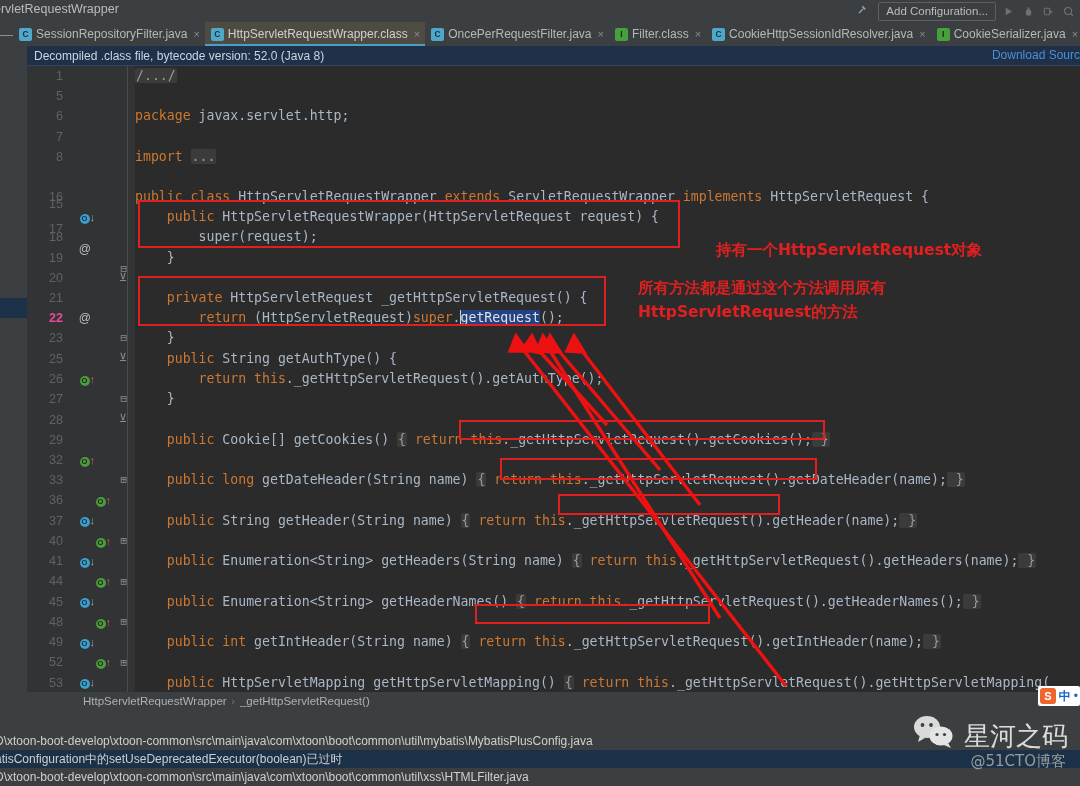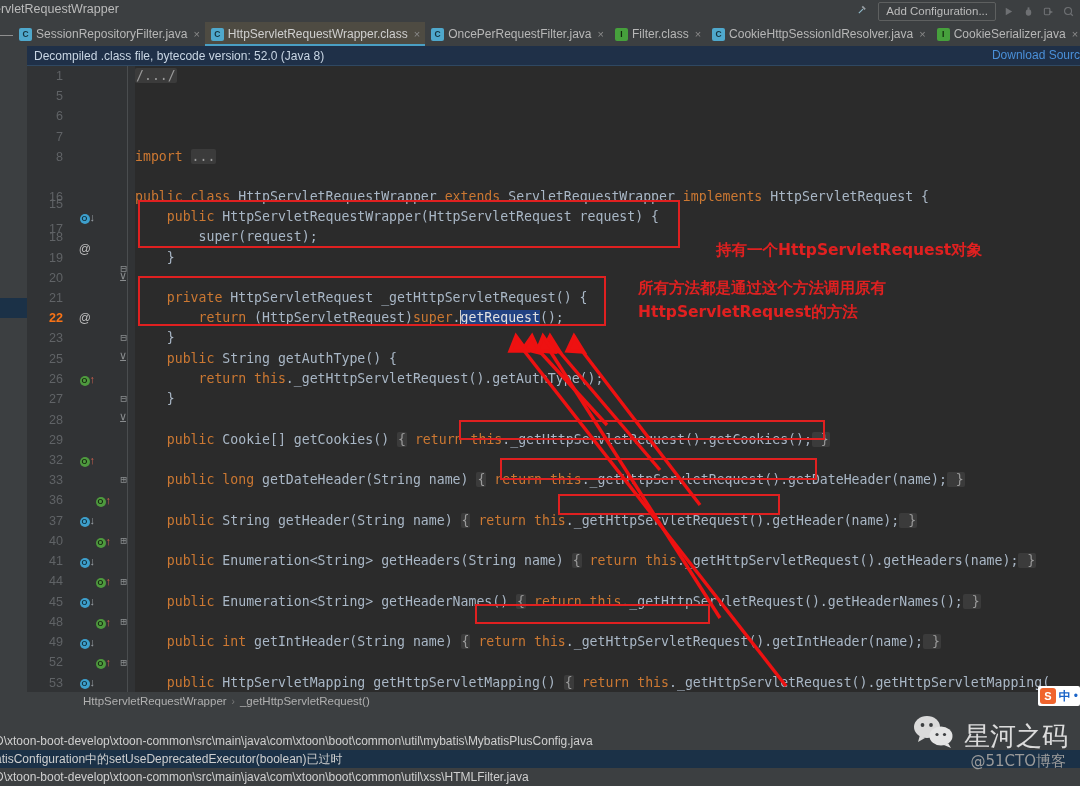--- a/index.html
+++ b/index.html
@@ -134,21 +134,21 @@
     font-size: 13.2px;
     line-height: 20.2px;
     white-space: pre;
   }
   .ln {
     position: absolute; right: 72px;
     color: #606366; font-size: 12.6px; line-height: 20.2px;
     font-family: "Liberation Sans", sans-serif;
     text-align: right; width: 40px;
   }
-  .ln.cur { color: #f97316; font-weight: bold; }
+  .ln.cur { color: #ec4899; font-weight: bold; }
   .gmark {
     position: absolute; line-height: 20.2px; font-size: 10px;
     font-family: "Liberation Sans", sans-serif;
   }
   .gm-at { color: #bdbdbd; font-size: 12px; }
   .bullet {
     display: inline-block; width: 10px; height: 10px; border-radius: 50%;
     font-size: 7.5px; font-weight: bold; color: #17280f;
     text-align: center; line-height: 10px; vertical-align: middle;
   }
@@ -406,20 +406,21 @@
       <div class="row" style="top:627px;"> <span class="ln">56</span></div>
       <div class="row" style="top:647px;"> <span class="ln">57</span>
         <span class="gmark" style="right:24px;"><span class="bullet b-green">O</span><span class="arrow-up">↑</span></span>
         <span class="gmark" style="right:40px;"><span class="bullet b-blue">O</span><span class="arrow-dn">↓</span></span>
         <span class="foldbox" style="right:8px;">⊞</span>
       </div>
     </div>
 
     <div class="code-area">
       <div class="row" style="top:0px;"><span class="cmt fold-ph">/.../</span></div>
+      <div class="row" style="top:40px;"><span class="kw">package </span><span class="id">javax.servlet.http;</span></div>
       <div class="row" style="top:81px;"><span class="kw">import </span><span class="fold-ph">...</span></div>
 
       <div class="row" style="top:121px;"><span class="kw">public class </span><span class="id">HttpServletRequestWrapper </span><span class="kw">extends </span><span class="id">ServletRequestWrapper </span><span class="kw">implements </span><span class="id">HttpServletRequest {</span></div>
       <div class="row" style="top:141px;"><span class="kw">    public </span><span class="id">HttpServletRequestWrapper(HttpServletRequest request) {</span></div>
       <div class="row" style="top:161px;"><span class="kw">        </span><span class="id">super(request);</span></div>
       <div class="row" style="top:182px;"><span class="id">    }</span></div>
 
       <div class="row" style="top:222px;"><span class="kw">    private </span><span class="id">HttpServletRequest _getHttpServletRequest() {</span></div>
       <div class="row" style="top:242px;"><span class="kw">        return </span><span class="id">(HttpServletRequest)</span><span class="kw">super</span><span class="id">.</span><span class="sel caret">getRequest</span><span class="id">();</span></div>
       <div class="row" style="top:262px;"><span class="id">    }</span></div>

